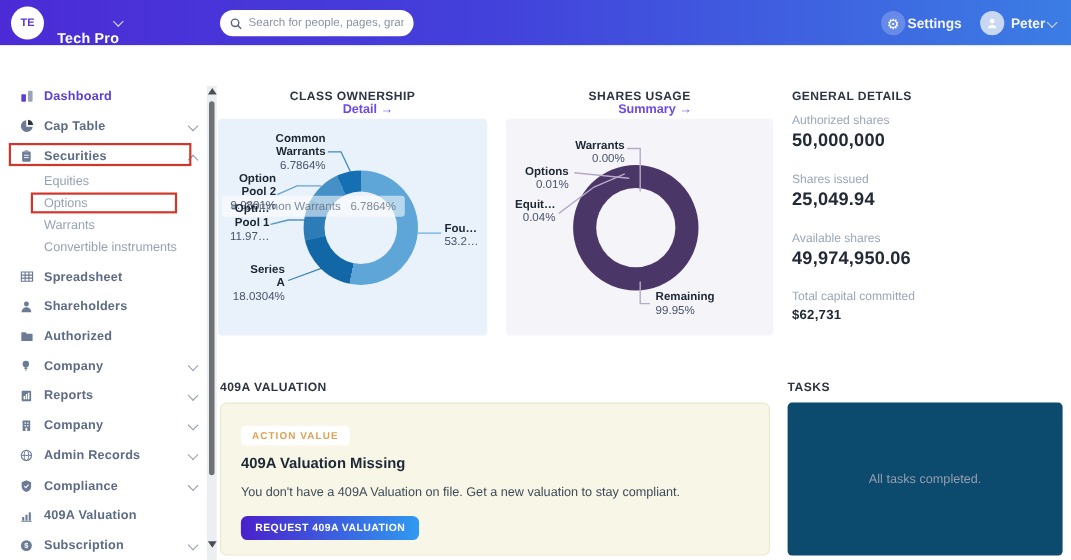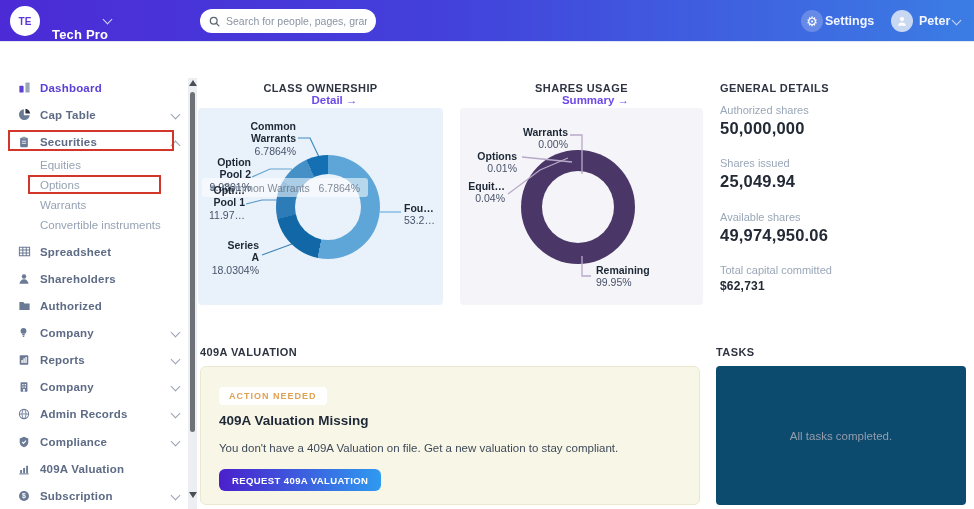--- a/index.html
+++ b/index.html
@@ -388,21 +388,21 @@
   <div class="gd-value">49,974,950.06</div>
 </div>
 <div class="gd-stat" style="top:264px;">
   <div class="gd-label">Total capital committed</div>
   <div class="gd-value" style="font-size:12px;">$62,731</div>
 </div>
 
 <div class="abs sec-title" style="left:200px; top:346px;">409A VALUATION</div>
 
 <div class="card v409-card">
-  <div class="badge">ACTION NEEDED</div>
+  <div class="badge">ACTION VALUE</div>
   <div class="v409-title">409A Valuation Missing</div>
   <div class="v409-body">You don't have a 409A Valuation on file. Get a new valuation to stay compliant.</div>
   <button class="btn btn-request">REQUEST 409A VALUATION</button>
 </div>
 
 <div class="abs sec-title" style="left:716px; top:346px;">TASKS</div>
 <div class="card tasks-card">
   <span class="tasks-empty">All tasks completed.</span>
 </div>
 

